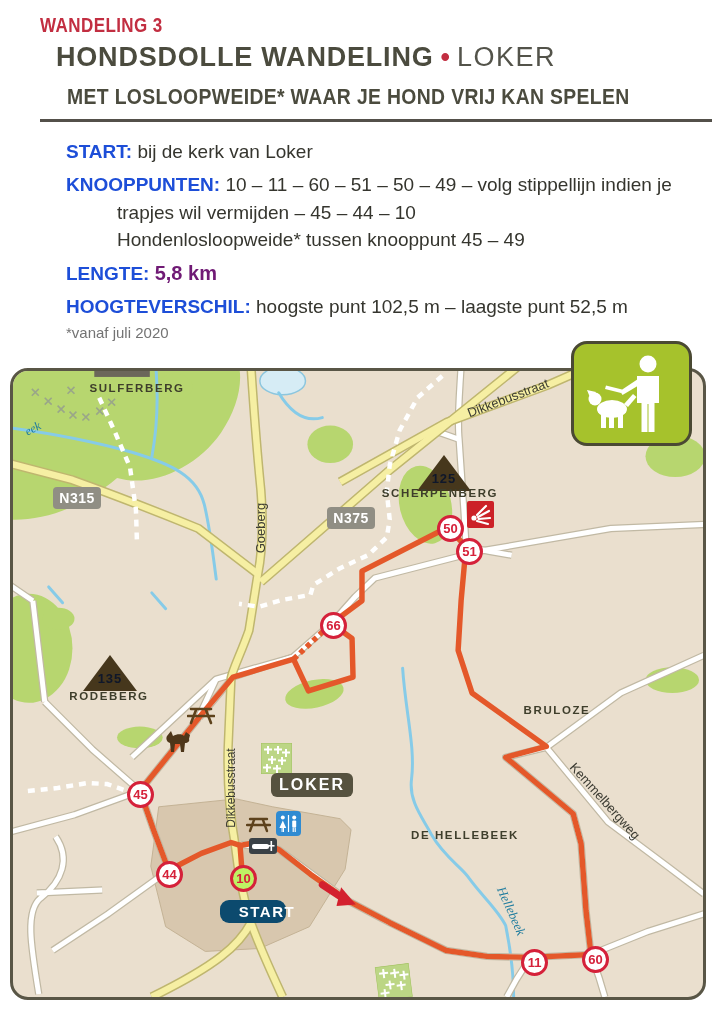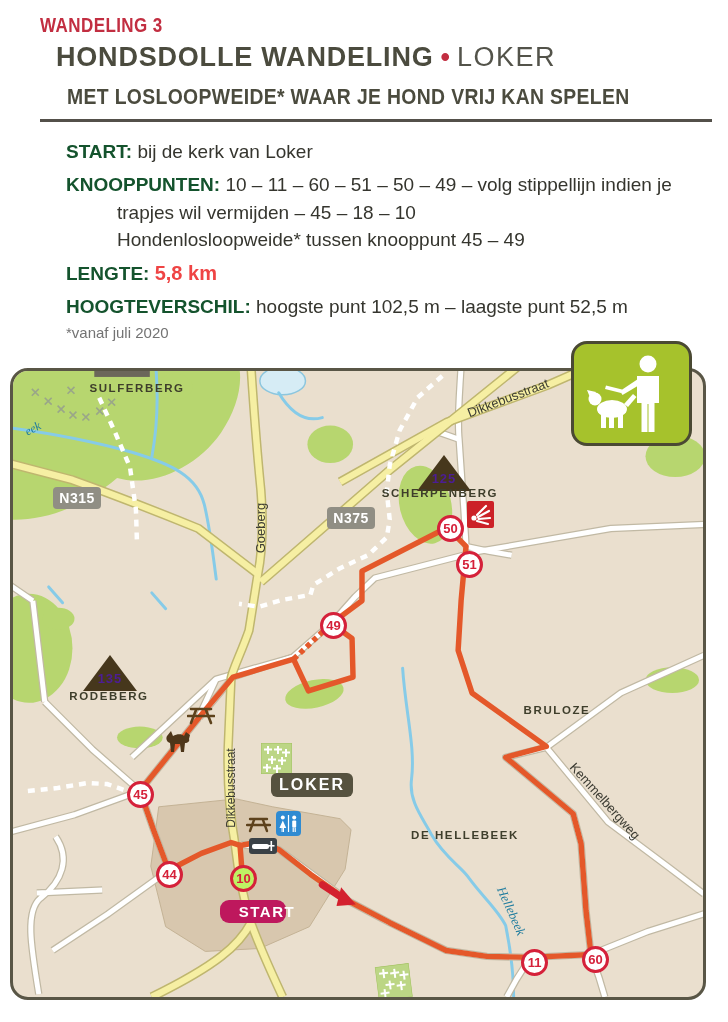--- a/index.html
+++ b/index.html
@@ -12,46 +12,46 @@
     color:#c22e41;letter-spacing:.5px;transform:scaleX(.85);transform-origin:left top;}
   .title-row{position:absolute;left:40px;top:42px;white-space:nowrap;}
   .title-main{font-size:27px;font-weight:800;color:#4b4b3e;letter-spacing:.8px;margin-left:16px;}
   .title-dot{font-size:27px;color:#c22e41;font-weight:800;margin:0 7px;}
   .title-loc{font-size:27px;font-weight:400;color:#53534a;letter-spacing:1.5px;}
   .subtitle{position:absolute;left:67px;top:84px;font-size:22px;font-weight:600;
     color:#4b4b3e;letter-spacing:.4px;transform:scaleX(.88);transform-origin:left top;white-space:nowrap;}
   .rule{position:absolute;left:40px;top:119px;width:672px;height:3px;background:#53504a;}
   
   .info-line{position:absolute;font-size:19px;color:#35352e;white-space:nowrap;}
-  .red-label{color:#14532d;font-weight:700;}
-  .bold-val{font-weight:700;color:#ef4444;font-size:20px;}
+  .red-label{color:#1d4ed8;font-weight:700;}
+  .bold-val{font-weight:700;color:#701a75;font-size:20px;}
   .footnote{position:absolute;left:66px;top:324px;font-size:15px;color:#737373;}
   
   .map{position:absolute;left:10px;top:368px;width:696px;height:632px;box-sizing:border-box;
     border:3px solid #595646;border-radius:18px;background:#eadfce;overflow:hidden;}
   .map svg.base{position:absolute;left:0;top:0;}
   .area-label{position:absolute;font-size:11.5px;font-weight:700;letter-spacing:1.6px;
     color:#3e3e2b;white-space:nowrap;transform:translate(-50%,-50%);}
   .street-label{position:absolute;font-size:12.5px;color:#3c3c33;white-space:nowrap;}
   .stream-label{position:absolute;font-family:"Liberation Serif",serif;font-style:italic;
     color:#1d7b9e;white-space:nowrap;}
   .badge{position:absolute;display:flex;align-items:center;justify-content:center;
     color:#fff;font-weight:700;box-sizing:border-box;}
   .badge.road{background:#908e84;border-radius:4px;font-size:14px;letter-spacing:.5px;width:48px;height:22px;}
   .badge.village{background:#56523f;border-radius:6px;font-size:16px;letter-spacing:2px;width:82px;height:24px;}
-  .badge.start{background:#be185d;border-radius:9px;font-size:15px;letter-spacing:1.5px;width:66px;height:23px;padding-left:28px;}
+  .badge.start{background:#0c4a6e;border-radius:9px;font-size:15px;letter-spacing:1.5px;width:66px;height:23px;padding-left:28px;}
   .legend-pill{position:absolute;left:30px;top:593px;width:209px;height:31px;background:#b9c72f;
     border-radius:14px;color:#3f3f17;font-size:15.5px;display:flex;align-items:center;justify-content:center;}
   .node{position:absolute;width:27px;height:27px;box-sizing:border-box;border-radius:50%;
     background:#fff;border:3px solid #d5213a;color:#d5213a;font-weight:700;font-size:13px;
     display:flex;align-items:center;justify-content:center;}
   .node.yellow{background:#bef264;}
   .tri{position:absolute;width:0;height:0;border-left:27px solid transparent;
     border-right:27px solid transparent;border-bottom:36px solid #46371c;}
-  .tri-num{position:absolute;width:54px;text-align:center;color:#4c1d95;
+  .tri-num{position:absolute;width:54px;text-align:center;color:#0f172a;
     font-size:13px;font-weight:700;letter-spacing:1px;}
   .icon-box{position:absolute;}
   
   .dog-badge{position:absolute;left:571px;top:341px;width:115px;height:99px;background:#a6c22c;
     border:3px solid #4a4933;border-radius:16px;z-index:6;display:flex;align-items:center;justify-content:center;}
 </style>
 </head>
 <body>
 
 <div class="kicker">WANDELING 3</div>
@@ -62,21 +62,21 @@
 <div class="rule"></div>
 
 <div class="info-line" style="left:66px;top:141px;">
   <span class="red-label">START:</span>
   <span>bij de kerk van Loker</span>
 </div>
 <div class="info-line" style="left:66px;top:174px;">
   <span class="red-label">KNOOPPUNTEN:</span>
   <span>10 – 11 – 60 – 51 – 50 – 49 – volg stippellijn indien je</span>
 </div>
-<div class="info-line" style="left:117px;top:202px;">trapjes wil vermijden – 45 – 18 – 10</div>
+<div class="info-line" style="left:117px;top:202px;">trapjes wil vermijden – 45 – 44 – 10</div>
 <div class="info-line" style="left:117px;top:229px;">Hondenlosloopweide* tussen knooppunt 45 – 49</div>
 <div class="info-line" style="left:66px;top:262px;">
   <span class="red-label">LENGTE:</span>
   <span class="bold-val">5,8 km</span>
 </div>
 <div class="info-line" style="left:66px;top:296px;">
   <span class="red-label">HOOGTEVERSCHIL:</span>
   <span>hoogste punt 102,5 m – laagste punt 52,5 m</span>
 </div>
 <div class="footnote">*vanaf juli 2020</div>
@@ -318,22 +318,22 @@
         <line x1="5" y1="8" x2="26" y2="18" stroke="#d3202e" stroke-width="7" stroke-linecap="round"></line>
         <polygon points="24,8 41,23 22,27" fill="#d3202e"></polygon>
       </g>
       </svg>
   </div>
 
   <div class="badge village" style="left:258px;top:402px;">LOKER</div>
   <div class="badge start" style="left:207px;top:529px;">START</div>
 
   <div class="node" style="left:424px;top:144px;">50</div>
-  <div class="node" style="left:443px;top:180px;">51</div>
-  <div class="node" style="left:307px;top:241px;">49</div>
+  <div class="node" style="left:443px;top:167px;">51</div>
+  <div class="node" style="left:307px;top:241px;">66</div>
   <div class="node" style="left:114px;top:410px;">45</div>
   <div class="node" style="left:143px;top:490px;">44</div>
   <div class="node yellow" style="left:217px;top:494px;">10</div>
   <div class="node" style="left:508px;top:578px;">11</div>
   <div class="node" style="left:569px;top:575px;">60</div>
 </div>
 
 <div class="dog-badge">
   <svg width="100" height="84" viewBox="0 0 100 84">
     <g fill="#ffffff">

